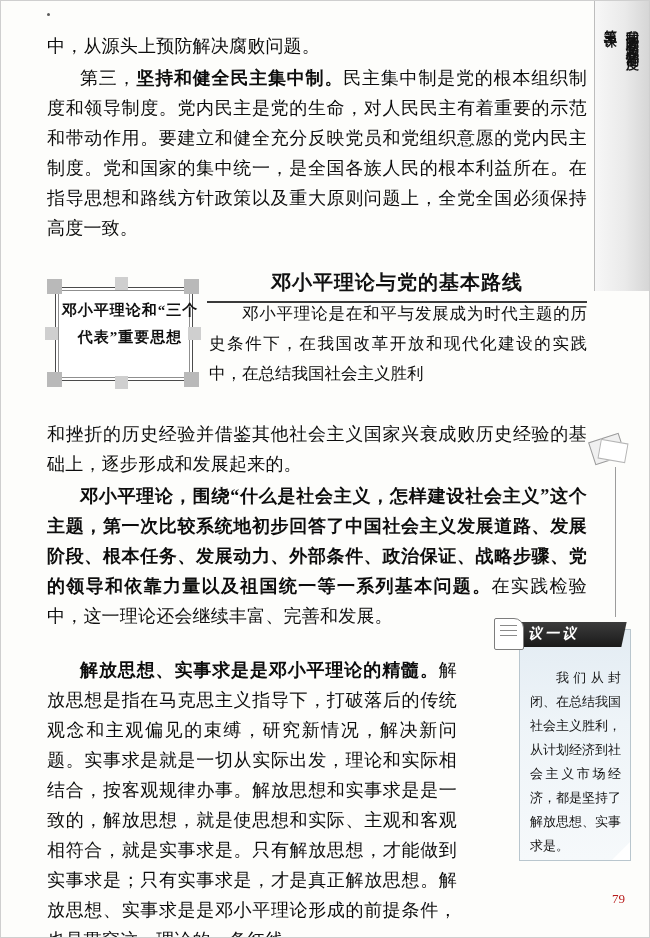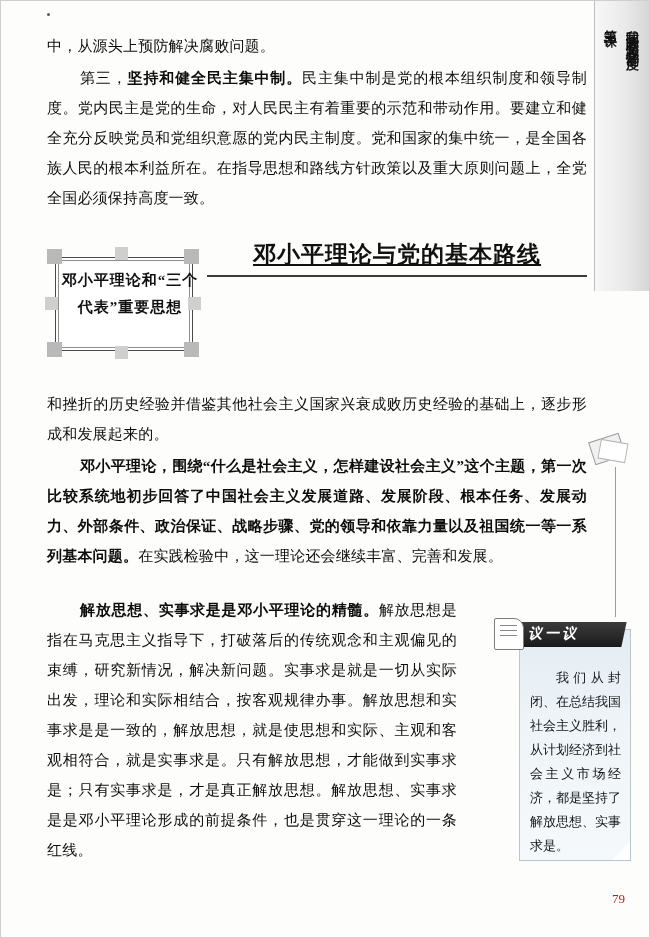--- a/index.html
+++ b/index.html
@@ -66,21 +66,21 @@
   }
   
   .content {
     position: absolute;
     left: 46px;
     top: 30px;
     width: 540px;
   }
   p.body-text {
     margin: 0 0 2px 0;
-    font-size: 15px;
+    font-size: 18px;
     line-height: 30px;
     color: #0d0d0d;
     text-align: justify;
     letter-spacing: 0.2px;
   }
   p.indent { text-indent: 33px; }
   .b { font-weight: bold; }
   
   .section-block {
     position: relative;
@@ -142,25 +142,24 @@
     line-height: 27px;
     color: #101010;
     letter-spacing: 1px;
   }
   .section-heading {
     position: absolute;
     left: 160px;
     top: 0px;
     width: 380px;
     text-align: center;
-    font-size: 23px;
+    font-size: 20px;
     font-weight: bold;
     color: #111;
     letter-spacing: 1px;
-    text-decoration: underline;
   }
   .section-heading .rule {
     margin-top: 5px;
     height: 2px;
     background: #3a3a3a;
   }
   .wrap-para {
     position: absolute;
     left: 162px;
     top: 30px;
@@ -323,20 +322,21 @@
         <div class="dsq t"></div>
         <div class="dsq b"></div>
         <div class="dsq l"></div>
         <div class="dsq r"></div>
         <div class="label">邓小平理论和“三个代表”重要思想</div>
       </div>
       <div class="section-heading">
         <div>邓小平理论与党的基本路线</div>
         <div class="rule"></div>
       </div>
+      <div class="wrap-para">邓小平理论是在和平与发展成为时代主题的历史条件下，在我国改革开放和现代化建设的实践中，在总结我国社会主义胜利</div>
     </div>
 
     <p class="body-text">和挫折的历史经验并借鉴其他社会主义国家兴衰成败历史经验的基础上，逐步形成和发展起来的。</p>
 
     <p class="body-text indent">
       <span class="b">邓小平理论，围绕“什么是社会主义，怎样建设社会主义”这个主题，第一次比较系统地初步回答了中国社会主义发展道路、发展阶段、根本任务、发展动力、外部条件、政治保证、战略步骤、党的领导和依靠力量以及祖国统一等一系列基本问题。</span><span>在实践检验中，这一理论还会继续丰富、完善和发展。</span>
     </p>
 
     <p class="body-text indent" style="width:410px;margin-top:24px;">
       <span class="b">解放思想、实事求是是邓小平理论的精髓。</span><span>解放思想是指在马克思主义指导下，打破落后的传统观念和主观偏见的束缚，研究新情况，解决新问题。实事求是就是一切从实际出发，理论和实际相结合，按客观规律办事。解放思想和实事求是是一致的，解放思想，就是使思想和实际、主观和客观相符合，就是实事求是。只有解放思想，才能做到实事求是；只有实事求是，才是真正解放思想。解放思想、实事求是是邓小平理论形成的前提条件，也是贯穿这一理论的一条红线。</span>

